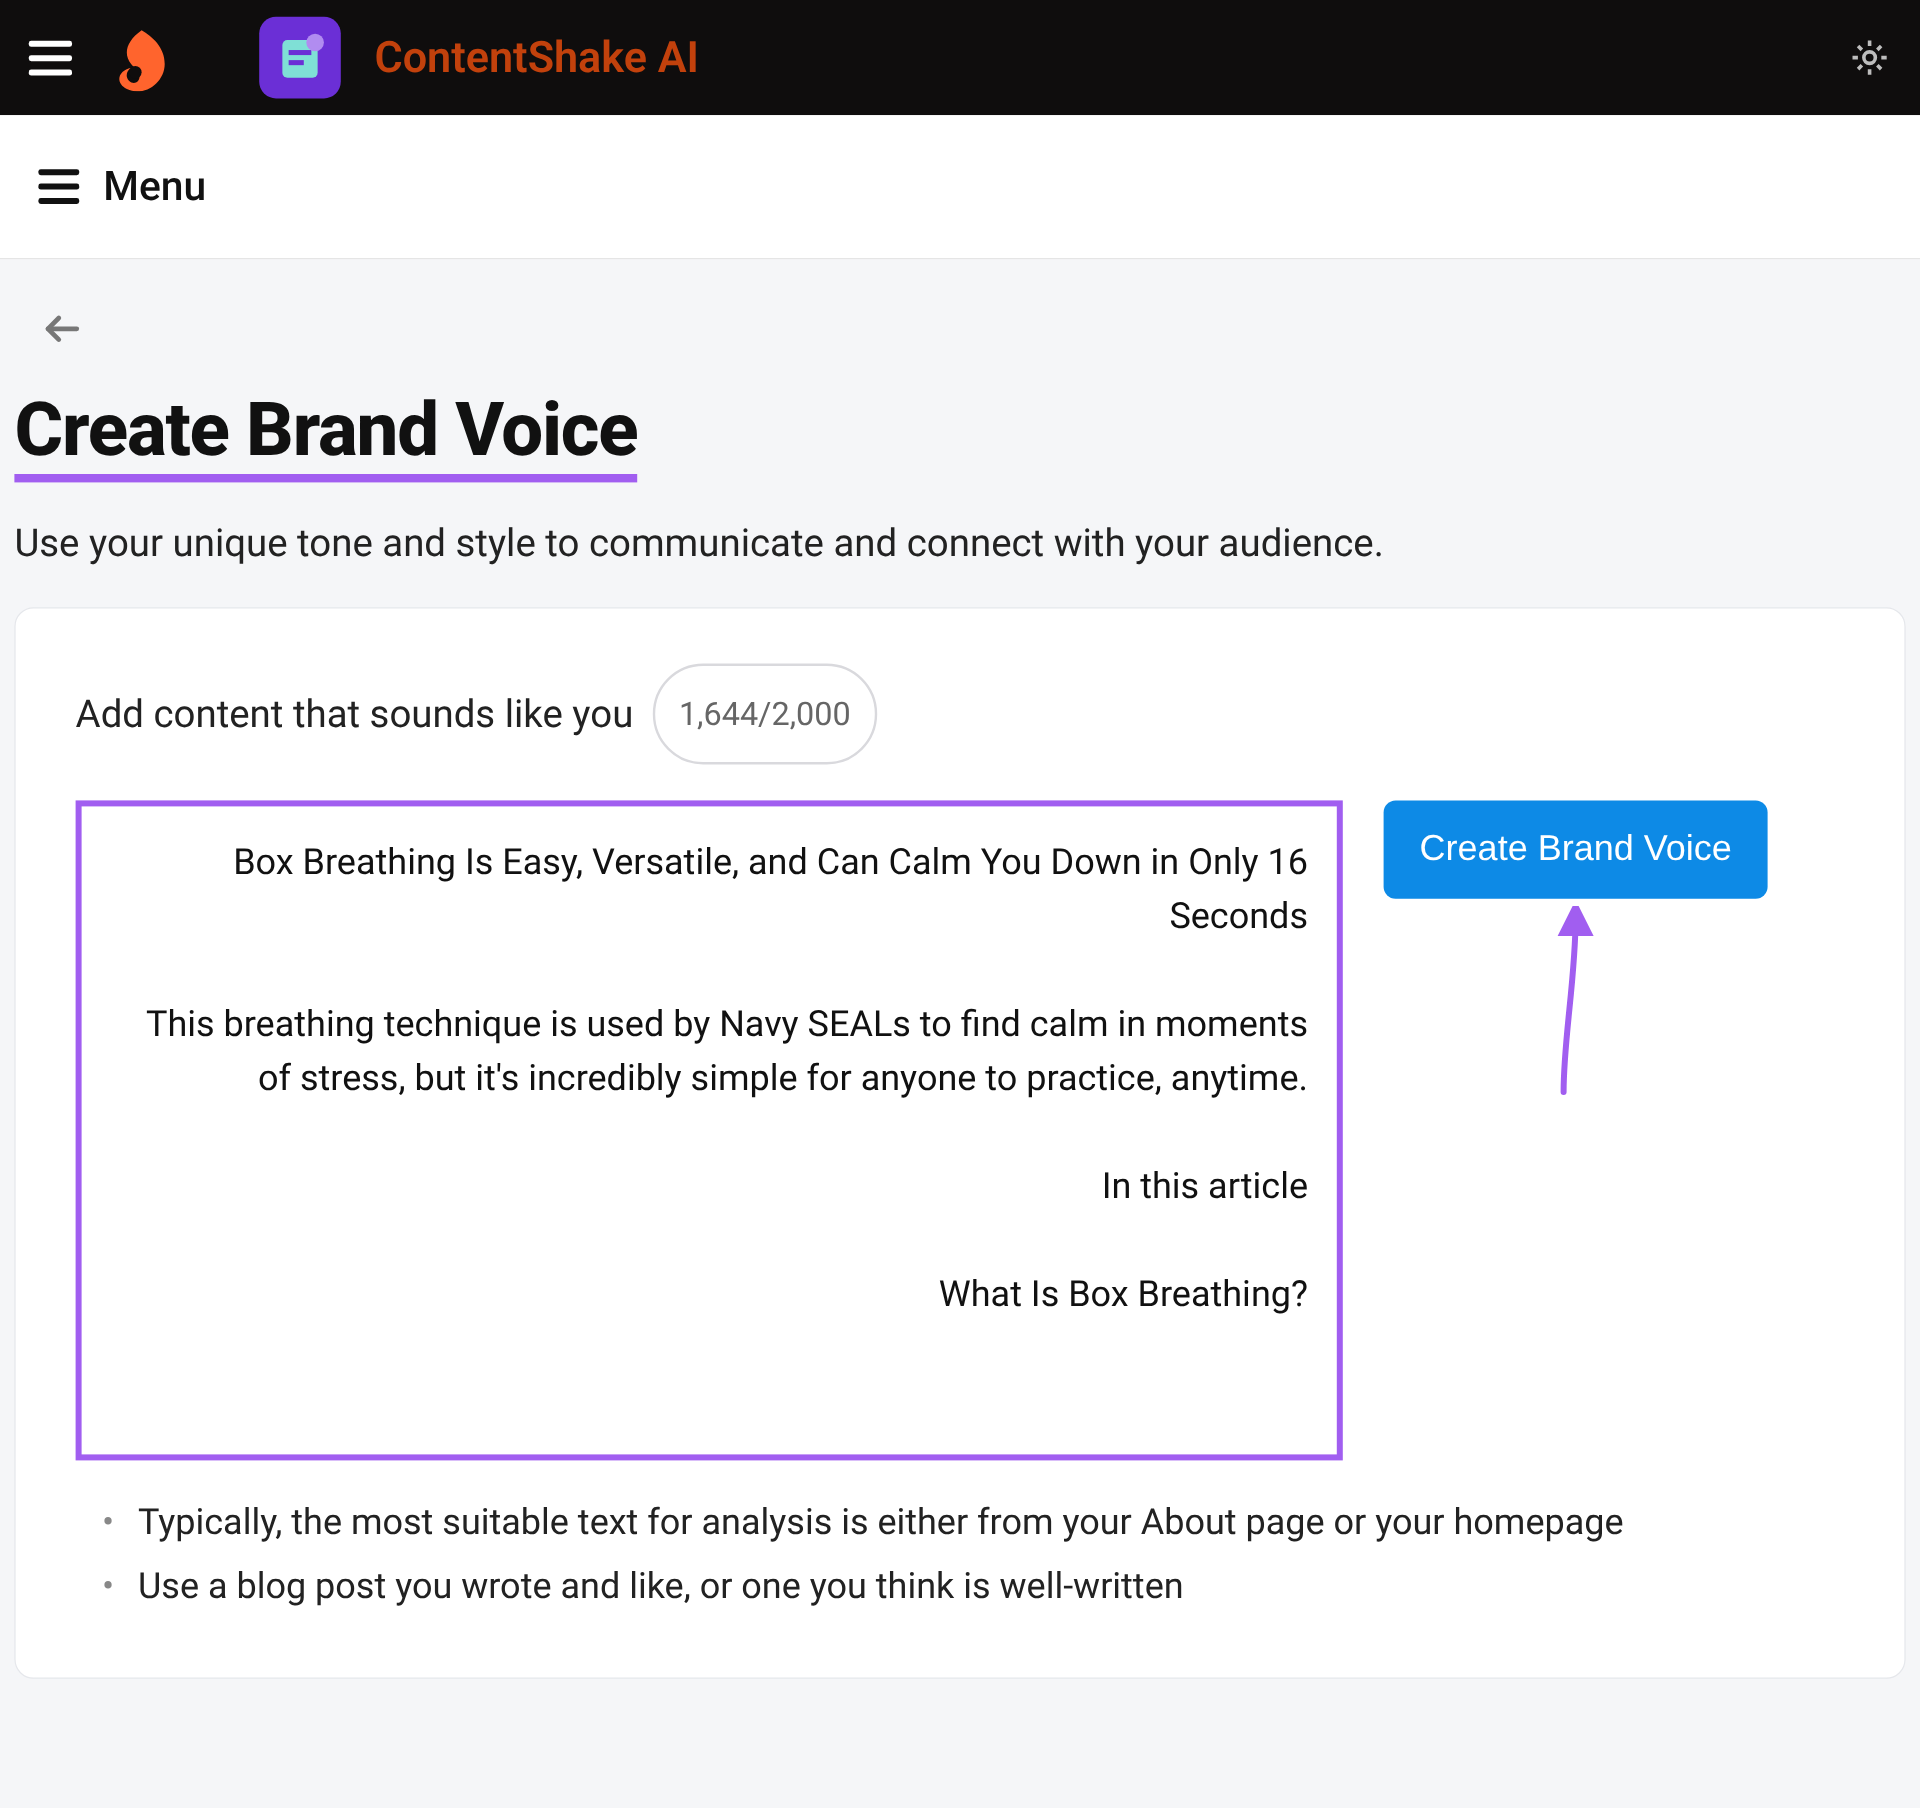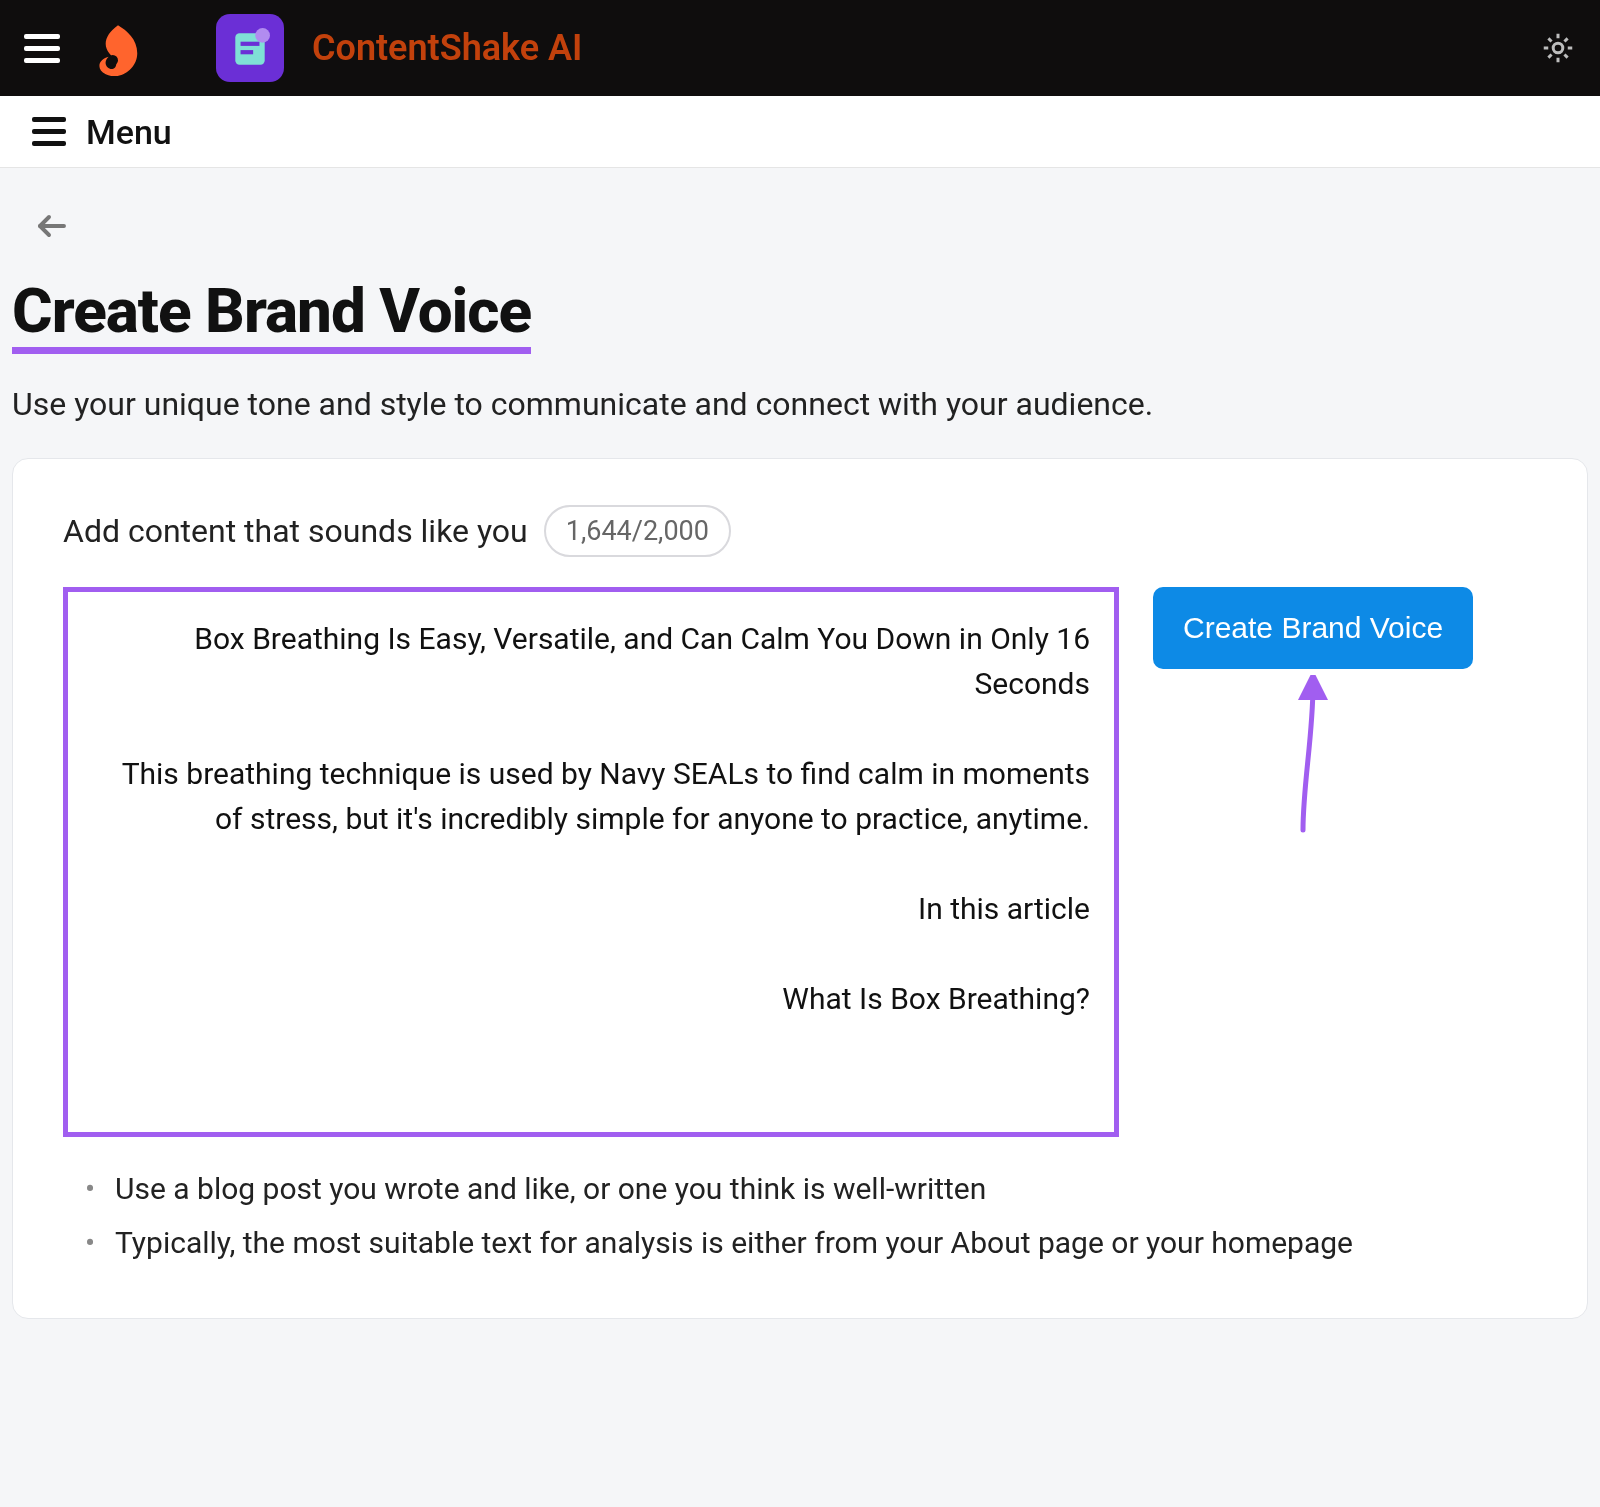--- a/index.html
+++ b/index.html
@@ -60,21 +60,21 @@
   .gear {
     width: 36px;
     height: 36px;
     color: #bdbdbd;
     cursor: pointer;
   }
 
   
   .menubar {
     background: #fff;
-    height: 72px;
+    height: 120px;
     display: flex;
     align-items: center;
     padding: 0 32px;
     gap: 20px;
     border-bottom: 1px solid #e5e5e5;
   }
   .hamburger-menu {
     display: flex;
     flex-direction: column;
     gap: 7px;
@@ -136,21 +136,21 @@
     gap: 16px;
     margin-bottom: 30px;
   }
   .content-header-text {
     font-size: 32px;
     color: #222;
   }
   .char-pill {
     border: 2px solid #d9d9dd;
     border-radius: 999px;
-    padding: 8px 20px;
+    padding: 24px 20px;
     font-size: 27px;
     color: #666;
   }
 
   .input-row {
     display: flex;
     align-items: flex-start;
     gap: 34px;
   }
   .content-box {
@@ -283,17 +283,17 @@
             <marker id="arrowhead" markerWidth="8" markerHeight="8" refX="4" refY="4" orient="auto">
               <path d="M1 1 L7 4 L1 7 Z" fill="#a15ef0"></path>
             </marker>
           </defs>
           <path d="M20 155 C20 110 30 60 30 10" stroke="#a15ef0" stroke-width="5" fill="none" marker-end="url(#arrowhead)" stroke-linecap="round"></path>
         </svg>
       </div>
     </div>
 
     <ul class="tips">
+      <li>Typically, the most suitable text for analysis is either from your About page or your homepage</li>
       <li>Use a blog post you wrote and like, or one you think is well-written</li>
-      <li>Typically, the most suitable text for analysis is either from your About page or your homepage</li>
     </ul>
   </div>
 </div>
 
 </body></html>

